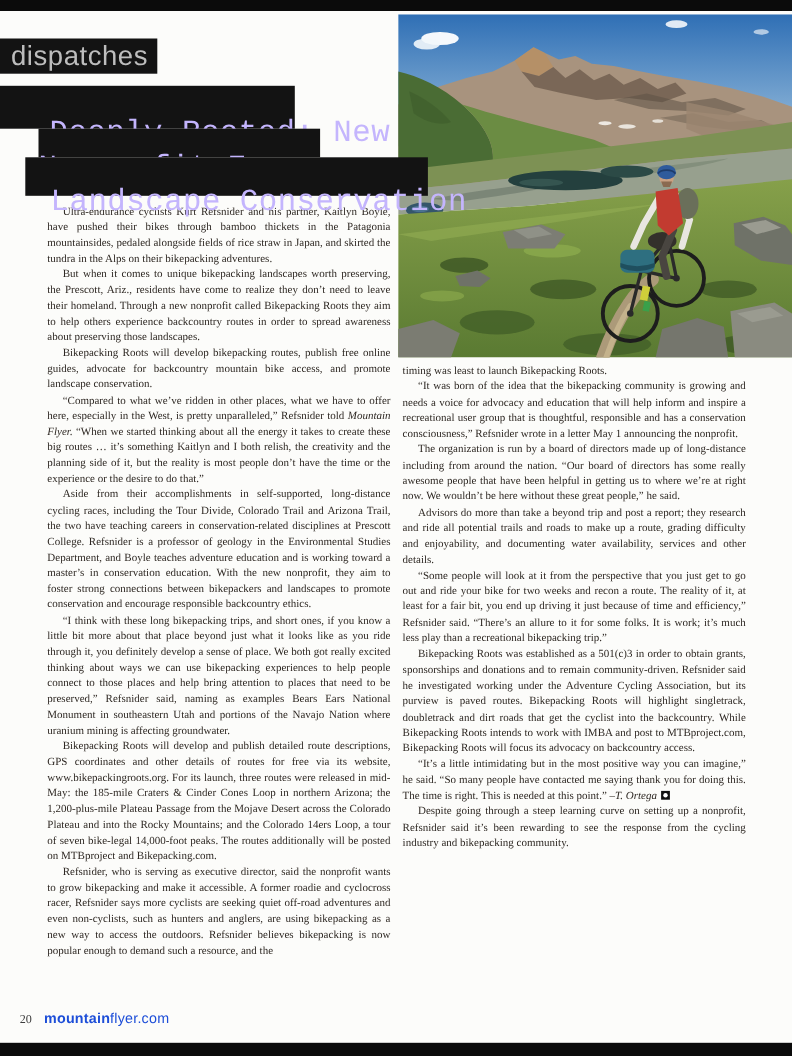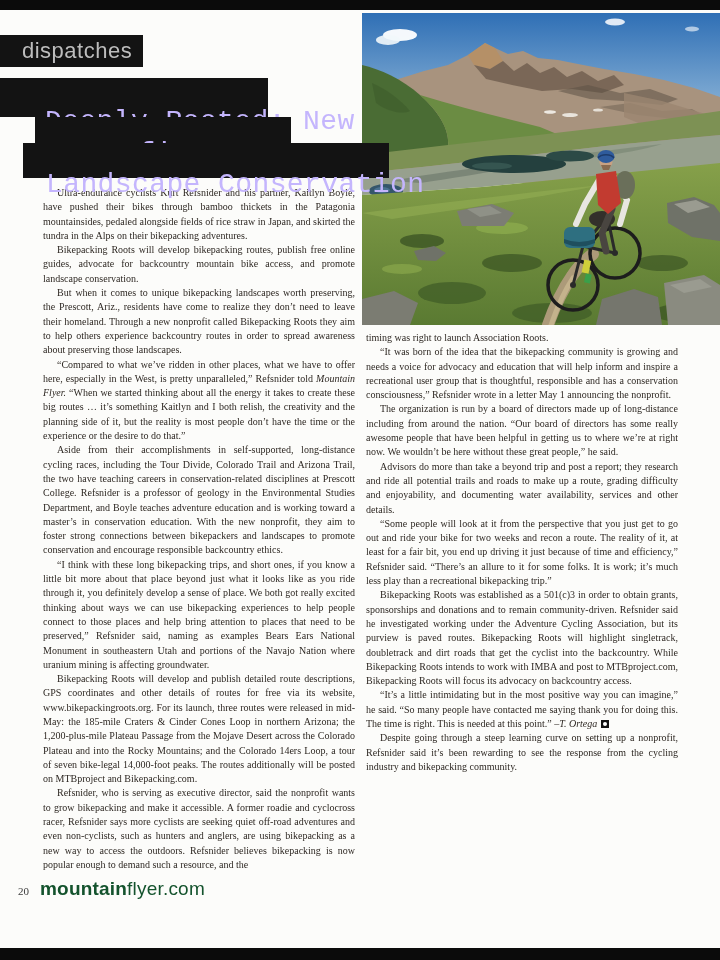--- a/index.html
+++ b/index.html
@@ -6,21 +6,21 @@
   .page{position:relative;width:720px;height:960px;background:#fcfcfa;overflow:hidden;
         font-family:"Liberation Serif",serif;margin:0 auto;}
   .edge-strip{position:absolute;left:0;width:720px;background:#0b0b0b;z-index:6;}
   .edge-strip.top{top:0;height:10px;}
   .edge-strip.bottom{top:948px;height:12px;}
 
   
   .kicker-box{position:absolute;left:0;top:35px;width:143px;height:32px;background:#131313;
               display:flex;align-items:center;z-index:5;}
   .kicker-text{color:#bdbdbd;font-family:"Liberation Sans",sans-serif;font-weight:300;
-               font-size:22px;letter-spacing:.5px;padding-left:22px;white-space:nowrap;}
+               font-size:25px;letter-spacing:.5px;padding-left:10px;white-space:nowrap;}
   .title-bar{position:absolute;background:#131313;display:flex;align-items:center;z-index:5;}
   .title-bar .t{color:#c4b5fd;font-family:Liberation Mono, monospace;font-weight:300;
                 font-size:28px;letter-spacing:.4px;white-space:nowrap;line-height:1;margin-top:48px;}
   .bar1{left:0;top:78px;width:268px;height:39px;}
   .bar1 .t{padding-left:45px;}
   .bar2{left:35px;top:117px;width:256px;height:26px;}
   .bar2 .t{padding-left:0;}
   .bar3{left:23px;top:143px;width:366px;height:35px;}
   .bar3 .t{padding-left:23px;}
 
@@ -35,23 +35,23 @@
   .col-right{left:366px;top:331px;width:312px;}
   .body-para{margin:0;text-indent:14px;}
   .body-para.no-indent{text-indent:0;}
   .italic{font-style:italic;}
   .end-mark{display:inline-block;width:8px;height:8px;background:#111;margin-left:4px;
             position:relative;top:1px;}
   .end-mark::after{content:"";position:absolute;left:2px;top:2px;right:2px;bottom:2px;
             background:#fff;border-radius:50%;}
 
   
-  .footer{position:absolute;left:18px;top:878px;display:flex;align-items:baseline;gap:11px;z-index:2;}
+  .footer{position:absolute;left:18px;top:918px;display:flex;align-items:baseline;gap:11px;z-index:2;}
   .page-num{font-size:11px;color:#3c3c3c;}
-  .brand{font-family:"Liberation Sans",sans-serif;font-size:19px;color:#14532d;letter-spacing:.2px;}
+  .brand{font-family:"Liberation Sans",sans-serif;font-size:13px;color:#1d4ed8;letter-spacing:.2px;}
   .brand .bold{font-weight:700;}
 </style>
 </head>
 <body>
 
 <div class="page">
 
   <div class="edge-strip top"></div>
 
   <div class="photo-wrap">
@@ -175,30 +175,30 @@
   </div>
   <div class="title-bar bar2">
     <span class="t">Nonprofit Encourages</span>
   </div>
   <div class="title-bar bar3">
     <span class="t">Landscape Conservation</span>
   </div>
 
   <div class="col col-left">
       <p class="body-para"><span>Ultra-endurance cyclists Kurt Refsnider and his partner, Kaitlyn Boyle, have pushed their bikes through bamboo thickets in the Patagonia mountainsides, pedaled alongside fields of rice straw in Japan, and skirted the tundra in the Alps on their bikepacking adventures.</span></p>
+      <p class="body-para"><span>But when it comes to unique bikepacking landscapes worth preserving, the Prescott, Ariz., residents have come to realize they don’t need to leave their homeland. Through a new nonprofit called Bikepacking Roots they aim to help others experience backcountry routes in order to spread awareness about preserving those landscapes.</span></p>
       <p class="body-para"><span>Bikepacking Roots will develop bikepacking routes, publish free online guides, advocate for backcountry mountain bike access, and promote landscape conservation.</span></p>
-      <p class="body-para"><span>But when it comes to unique bikepacking landscapes worth preserving, the Prescott, Ariz., residents have come to realize they don’t need to leave their homeland. Through a new nonprofit called Bikepacking Roots they aim to help others experience backcountry routes in order to spread awareness about preserving those landscapes.</span></p>
       <p class="body-para"><span>“Compared to what we’ve ridden in other places, what we have to offer here, especially in the West, is pretty unparalleled,” Refsnider told </span><span class="italic">Mountain Flyer.</span><span> “When we started thinking about all the energy it takes to create these big routes … it’s something Kaitlyn and I both relish, the creativity and the planning side of it, but the reality is most people don’t have the time or the experience or the desire to do that.”</span></p>
       <p class="body-para"><span>Aside from their accomplishments in self-supported, long-distance cycling races, including the Tour Divide, Colorado Trail and Arizona Trail, the two have teaching careers in conservation-related disciplines at Prescott College. Refsnider is a professor of geology in the Environmental Studies Department, and Boyle teaches adventure education and is working toward a master’s in conservation education. With the new nonprofit, they aim to foster strong connections between bikepackers and landscapes to promote conservation and encourage responsible backcountry ethics.</span></p>
       <p class="body-para"><span>“I think with these long bikepacking trips, and short ones, if you know a little bit more about that place beyond just what it looks like as you ride through it, you definitely develop a sense of place. We both got really excited thinking about ways we can use bikepacking experiences to help people connect to those places and help bring attention to places that need to be preserved,” Refsnider said, naming as examples Bears Ears National Monument in southeastern Utah and portions of the Navajo Nation where uranium mining is affecting groundwater.</span></p>
       <p class="body-para"><span>Bikepacking Roots will develop and publish detailed route descriptions, GPS coordinates and other details of routes for free via its website, www.bikepackingroots.org. For its launch, three routes were released in mid-May: the 185-mile Craters &amp; Cinder Cones Loop in northern Arizona; the 1,200-plus-mile Plateau Passage from the Mojave Desert across the Colorado Plateau and into the Rocky Mountains; and the Colorado 14ers Loop, a tour of seven bike-legal 14,000-foot peaks. The routes additionally will be posted on MTBproject and Bikepacking.com.</span></p>
       <p class="body-para"><span>Refsnider, who is serving as executive director, said the nonprofit wants to grow bikepacking and make it accessible. A former roadie and cyclocross racer, Refsnider says more cyclists are seeking quiet off-road adventures and even non-cyclists, such as hunters and anglers, are using bikepacking as a new way to access the outdoors. Refsnider believes bikepacking is now popular enough to demand such a resource, and the</span></p>
     </div>
   <div class="col col-right">
-      <p class="body-para no-indent"><span>timing was right to launch Association Roots.</span></p>
+      <p class="body-para no-indent"><span>timing was least to launch Bikepacking Roots.</span></p>
       <p class="body-para"><span>“It was born of the idea that the bikepacking community is growing and needs a voice for advocacy and education that will help inform and inspire a recreational user group that is thoughtful, responsible and has a conservation consciousness,” Refsnider wrote in a letter May 1 announcing the nonprofit.</span></p>
       <p class="body-para"><span>The organization is run by a board of directors made up of long-distance including from around the nation. “Our board of directors has some really awesome people that have been helpful in getting us to where we’re at right now. We wouldn’t be here without these great people,” he said.</span></p>
       <p class="body-para"><span>Advisors do more than take a beyond trip and post a report; they research and ride all potential trails and roads to make up a route, grading difficulty and enjoyability, and documenting water availability, services and other details.</span></p>
       <p class="body-para"><span>“Some people will look at it from the perspective that you just get to go out and ride your bike for two weeks and recon a route. The reality of it, at least for a fair bit, you end up driving it just because of time and efficiency,” Refsnider said. “There’s an allure to it for some folks. It is work; it’s much less play than a recreational bikepacking trip.”</span></p>
       <p class="body-para"><span>Bikepacking Roots was established as a 501(c)3 in order to obtain grants, sponsorships and donations and to remain community-driven. Refsnider said he investigated working under the Adventure Cycling Association, but its purview is paved routes. Bikepacking Roots will highlight singletrack, doubletrack and dirt roads that get the cyclist into the backcountry. While Bikepacking Roots intends to work with IMBA and post to MTBproject.com, Bikepacking Roots will focus its advocacy on backcountry access.</span></p>
       <p class="body-para"><span>“It’s a little intimidating but in the most positive way you can imagine,” he said. “So many people have contacted me saying thank you for doing this. The time is right. This is needed at this point.” </span><span class="italic">–T. Ortega</span><span class="end-mark"></span></p>
       <p class="body-para"><span>Despite going through a steep learning curve on setting up a nonprofit, Refsnider said it’s been rewarding to see the response from the cycling industry and bikepacking community.</span></p>
     </div>
 
   <div class="footer">

